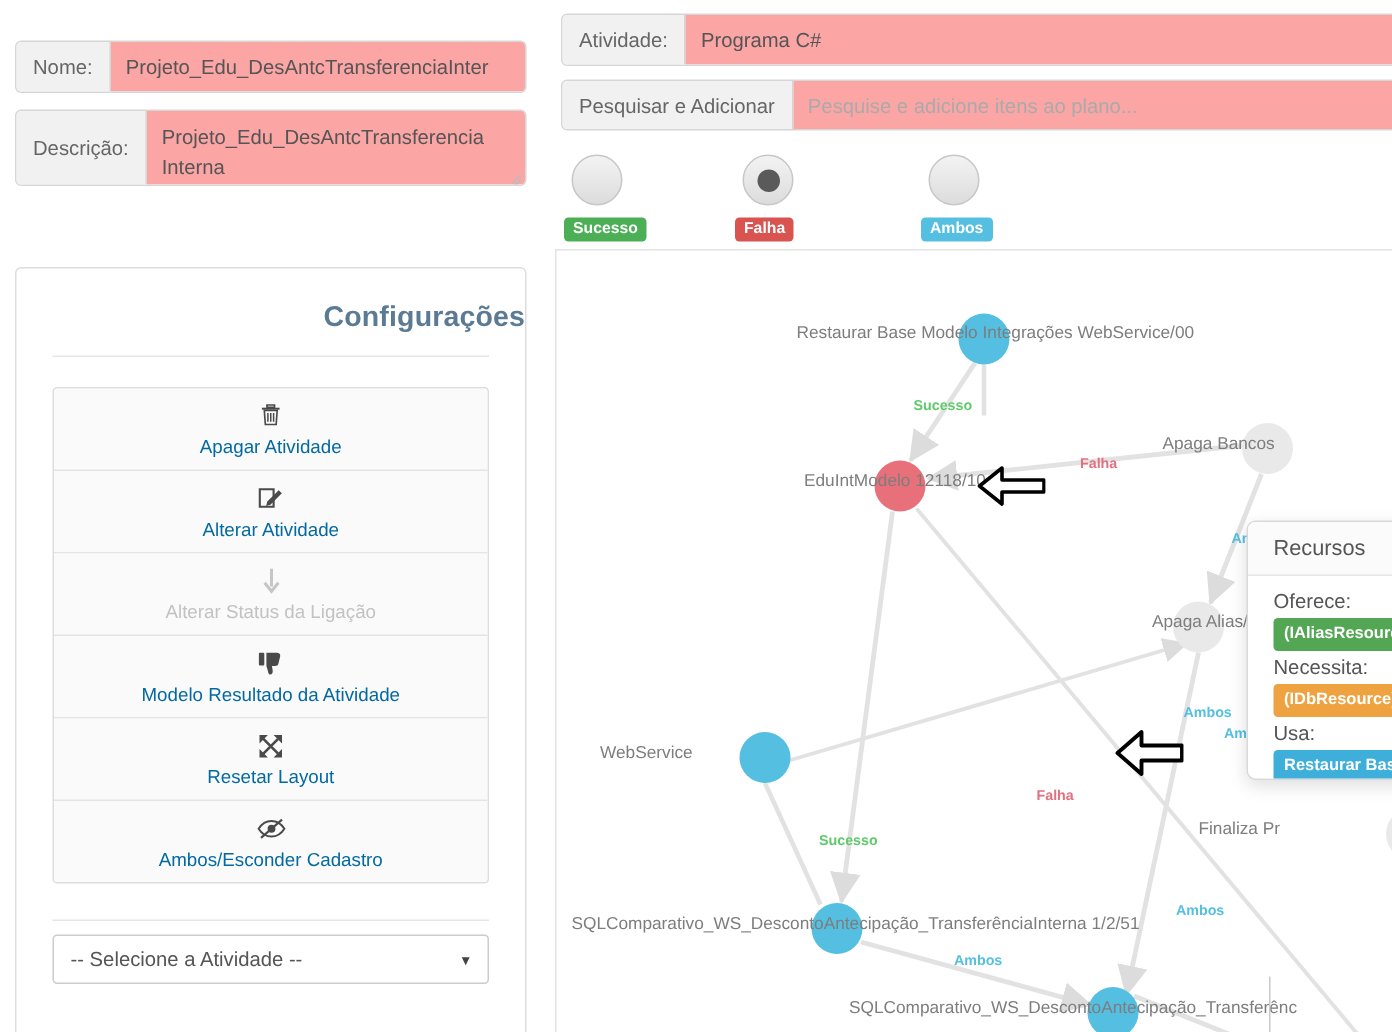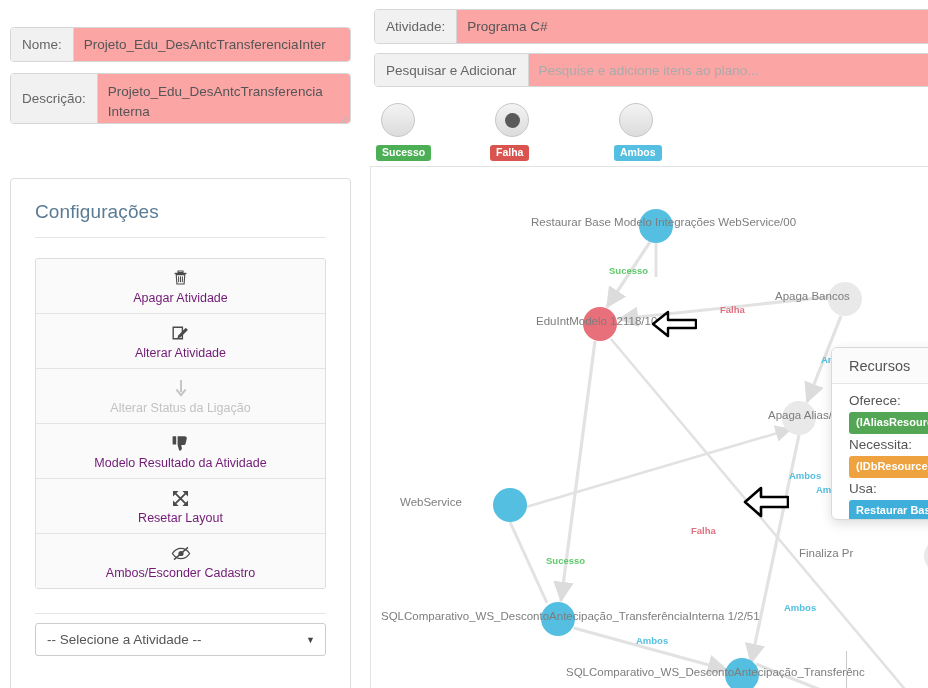--- a/index.html
+++ b/index.html
@@ -58,22 +58,22 @@
   }
   .ta-grip::before { width:8px; right:0; bottom:2px; transform:rotate(-45deg); }
   .ta-grip::after  { width:5px; right:0; bottom:0px; transform:rotate(-45deg); }
 
   
   #config-panel {
     position:absolute; left:10px; top:160px; width:341px; height:528px;
     border:1px solid #ddd; border-radius:4px; background:#fff;
   }
   #config-title {
-    font-size:19px; color:#5b7b95; font-weight:400;
-    padding:22px 0 0 24px; letter-spacing:.1px;
+    font-size:19px; color:#5b7b95; font-weight:700;
+    padding:22px 0 0 24px; letter-spacing:.1px;text-align:right;
   }
   #config-divider { height:1px; background:#e6e6e6; margin:14px 24px 0 24px; }
 
   .btn-list {
     margin:20px 24px 0 24px;
     border:1px solid #ddd; border-radius:3px;
     overflow:hidden; background:#fafafa;
   }
   .btn-item {
     border-bottom:1px solid #e4e4e4;
@@ -82,21 +82,21 @@
     background:#fafafa;
     cursor:pointer;
   }
   .btn-item:last-child { border-bottom:0; }
   .btn-item.disabled { cursor:default; }
   .btn-ico {
     display:block; height:20px; line-height:20px;
     font-size:16px; color:#4a4a4a; margin-bottom:3px;
   }
   .btn-item.disabled .btn-ico { color:#c6c6c6; }
-  .btn-label { display:block; font-size:12.5px; color:#701a75; }
+  .btn-label { display:block; font-size:12.5px; color:#0369a1; }
   .btn-item.disabled .btn-label { color:#c2c2c2; }
 
   #lower-divider { height:1px; background:#e6e6e6; margin:24px 24px 0 24px; }
   #add-label {
     margin:22px 24px 0 24px;
     font-size:13px; font-weight:bold; color:#6c7f8f;
   }
   #select-wrap {
     margin:9px 24px 0 24px; position:relative;
     border:1px solid #ccc; border-radius:3px; height:33px; background:#fff;

